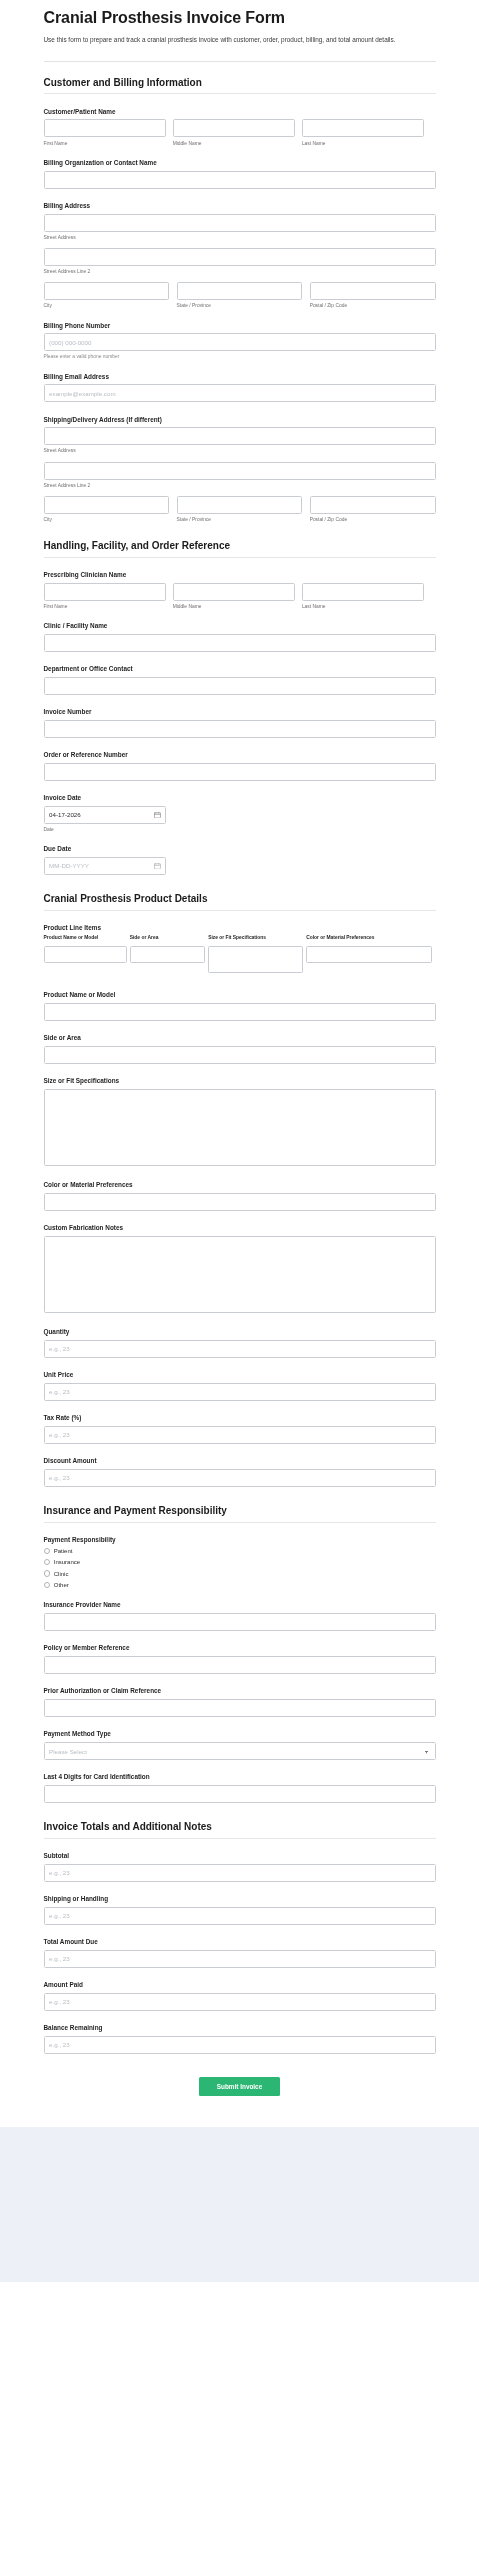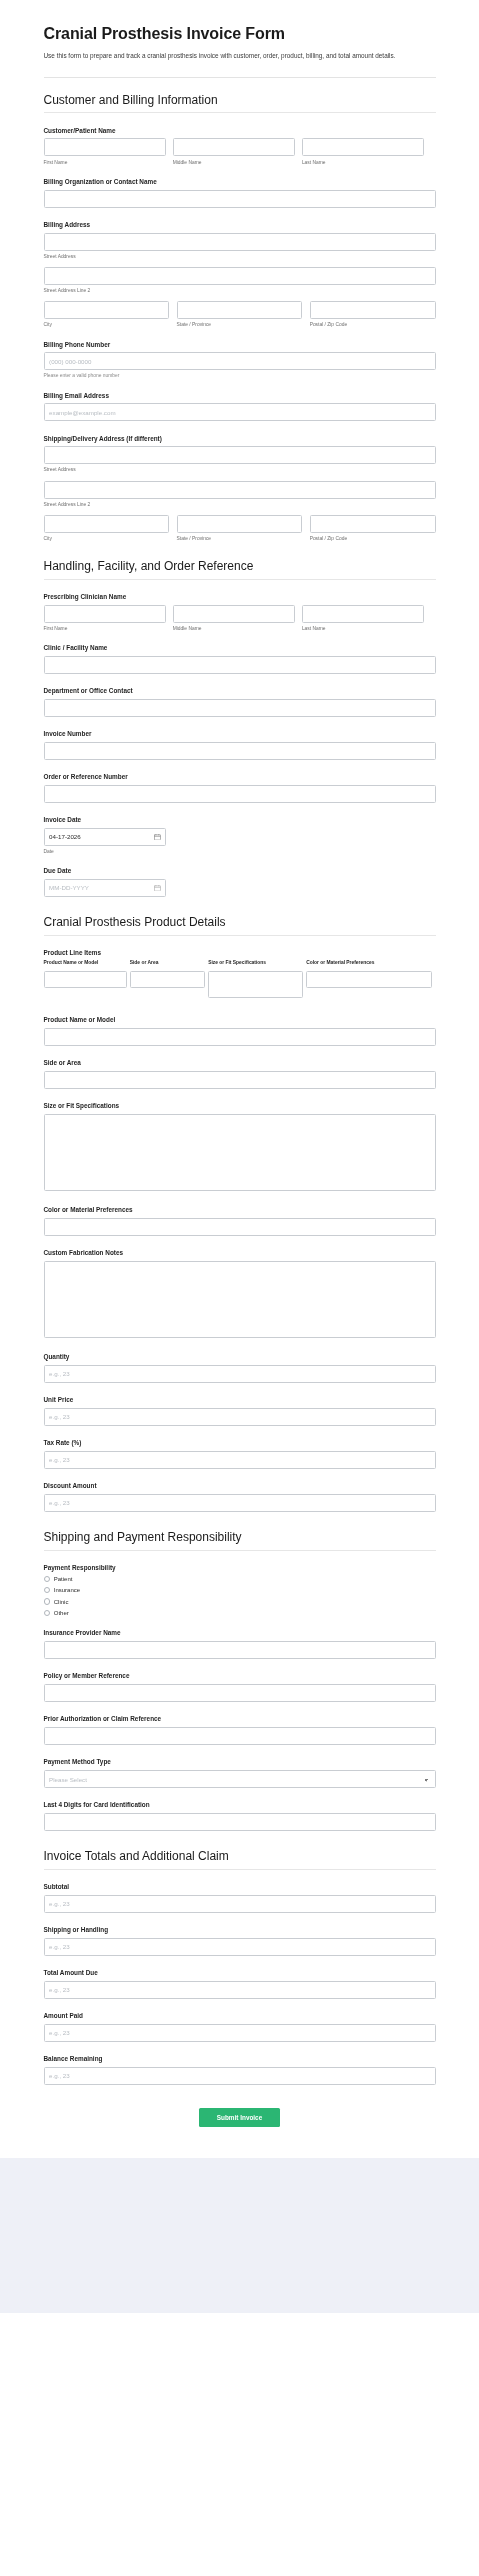--- a/index.html
+++ b/index.html
@@ -13,21 +13,21 @@
   .page {
     width: 479px;
     min-height: 3760px;
     background: #ffffff;
     position: relative;
     padding: 0;
   }
   .wrap {
     width: 392px;
     margin: 0 auto;
-    padding-top: 24px;
+    padding-top: 8px;
   }
   h1.form-title {
     font-size: 16px;
     line-height: 1.2;
     font-weight: bold;
     margin: 0 0 8.2px 0;
     color: #1b1b1b;
     letter-spacing: -0.1px;
   }
   p.form-desc {
@@ -36,22 +36,22 @@
     margin: 0 0 15.5px 0;
     color: #3a3a3a;
     max-width: 361px;
   }
   .hr {
     border: 0;
     border-top: 0.5px solid #e3e3e3;
     margin: 12.4px 0 15.5px 0;
   }
   h2.section-title {
-    font-size: 12px;
-    font-weight: normal;
+    font-size: 10px;
+    font-weight: bold;
     margin: 0 0 4.1px 0;
     color: #1b1b1b;
   }
   .section-rule {
     border: 0;
     border-top: 0.5px solid #e6e6e6;
     margin: 5.2px 0 13.4px 0;
   }
   .field { margin-bottom: 13.4px; }
   .field-label {
@@ -410,21 +410,21 @@
       <input class="txt qty" type="text" placeholder="e.g., 23" style="">
     </div>
 
     <div class="field">
       <label class="field-label">Discount Amount</label>
       <input class="txt qty" type="text" placeholder="e.g., 23" style="">
     </div>
 
     <div class="spacer-lg"></div>
 
-    <h2 class="section-title">Shipping and Payment Responsibility</h2>
+    <h2 class="section-title">Insurance and Payment Responsibility</h2>
     <hr class="section-rule">
 
     <div class="field">
       <label class="field-label">Payment Responsibility</label>
       <div class="radio-group">
         <div class="radio-item">
           <span class="radio-dot"></span>
           <span class="radio-label">Patient</span>
         </div>
         <div class="radio-item">
@@ -464,21 +464,21 @@
       </select>
     </div>
 
     <div class="field">
       <label class="field-label">Last 4 Digits for Card Identification</label>
       <input class="txt short" type="text" style="">
     </div>
 
     <div class="spacer-lg"></div>
 
-    <h2 class="section-title">Invoice Totals and Additional Claim</h2>
+    <h2 class="section-title">Invoice Totals and Additional Notes</h2>
     <hr class="section-rule">
 
     <div class="field">
       <label class="field-label">Subtotal</label>
       <input class="txt qty" type="text" placeholder="e.g., 23" style="">
     </div>
 
     <div class="field">
       <label class="field-label">Shipping or Handling</label>
       <input class="txt qty" type="text" placeholder="e.g., 23" style="">

